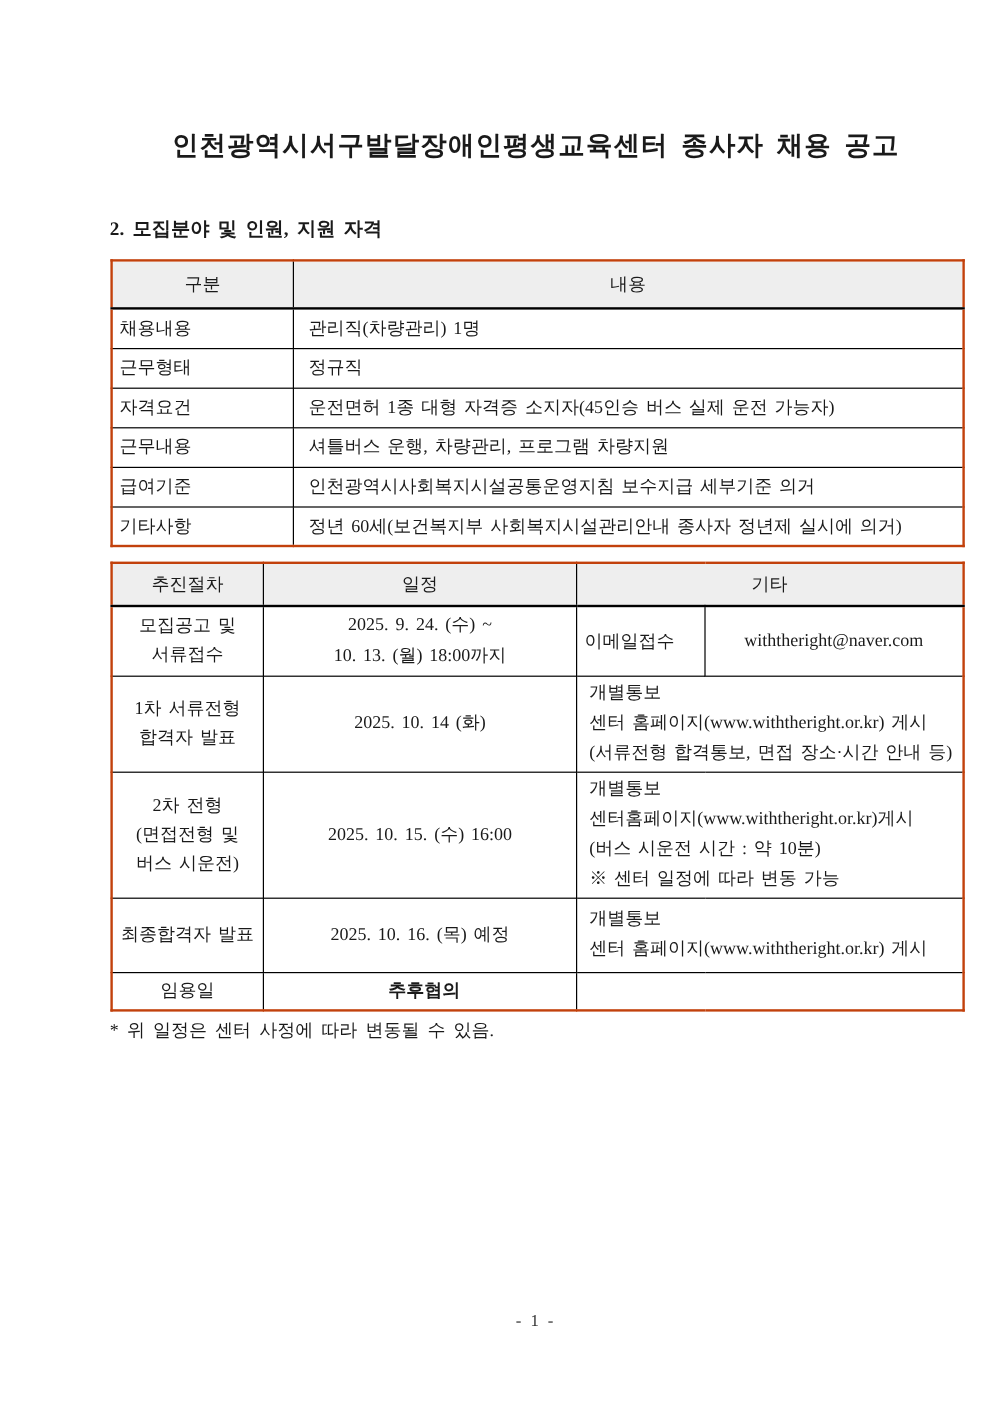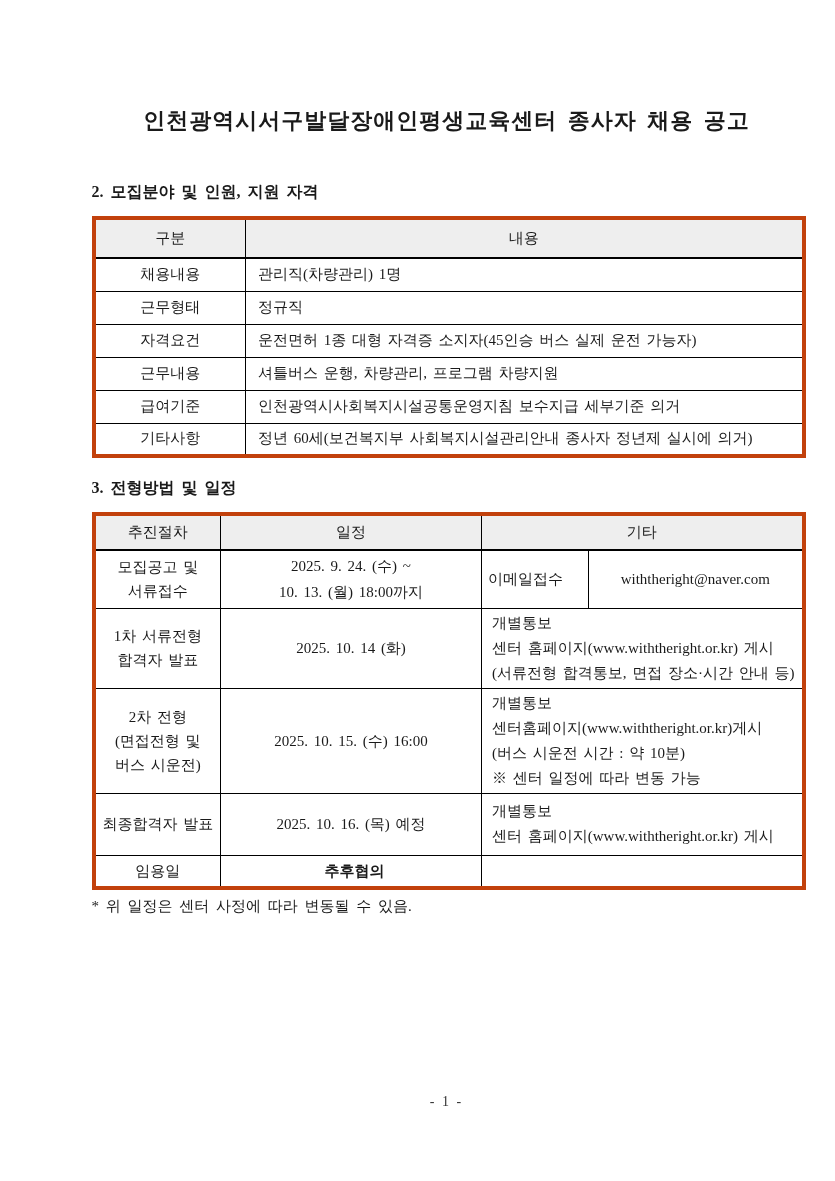--- a/index.html
+++ b/index.html
@@ -58,33 +58,33 @@
     word-spacing: 2px;
   }
   #recruit-table { margin-top: 12px; }
   #schedule-table { margin-top: 12px; }
   th, td {
     border: 1px solid #000000;
     vertical-align: middle;
     padding: 2px 6px;
     overflow: hidden;
   }
-  table { border: 4px solid #c2410c; }
+  table { border: 2px solid #c2410c; }
   thead th {
     background: #eeeeee;
     font-weight: normal;
     text-align: center;
     border-bottom: 2px solid #000000;
   }
   
   #recruit-table col.rc1 { width: 152px; }
   #recruit-table col.rc2 { width: 558px; }
   #recruit-table thead tr { height: 40px; }
   #recruit-table tbody tr { height: 33px; }
-  #recruit-table td.label { text-align: center; }
+  #recruit-table td.label { }
   #recruit-table td.value { text-align: left; padding-left: 12px; }
   
   #schedule-table col.sc1 { width: 127px; }
   #schedule-table col.sc2 { width: 261px; }
   #schedule-table col.sc3 { width: 107px; }
   #schedule-table col.sc4 { width: 215px; }
   #schedule-table thead tr { height: 36px; }
   #schedule-table tr.r0 { height: 58px; }
   #schedule-table tr.r1 { height: 80px; padding-left: 24px; }
   #schedule-table tr.r2 { height: 98px; }
@@ -157,21 +157,20 @@
           <td class="label">급여기준</td>
           <td class="value">인천광역시사회복지시설공통운영지침 보수지급 세부기준 의거</td>
         </tr>
         <tr>
           <td class="label">기타사항</td>
           <td class="value">정년 60세(보건복지부 사회복지시설관리안내 종사자 정년제 실시에 의거)</td>
         </tr>
       </tbody>
     </table>
 
-    <div class="section-heading">3. 전형방법 및 일정</div>
 
     <table id="schedule-table">
       <colgroup>
           <col class="sc1">
           <col class="sc2">
           <col class="sc3">
           <col class="sc4">
         </colgroup>
       <thead>
         <tr>

